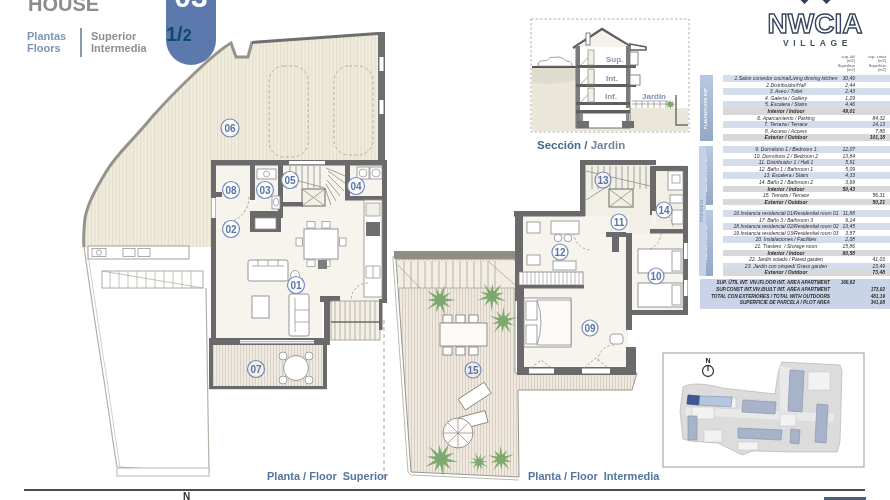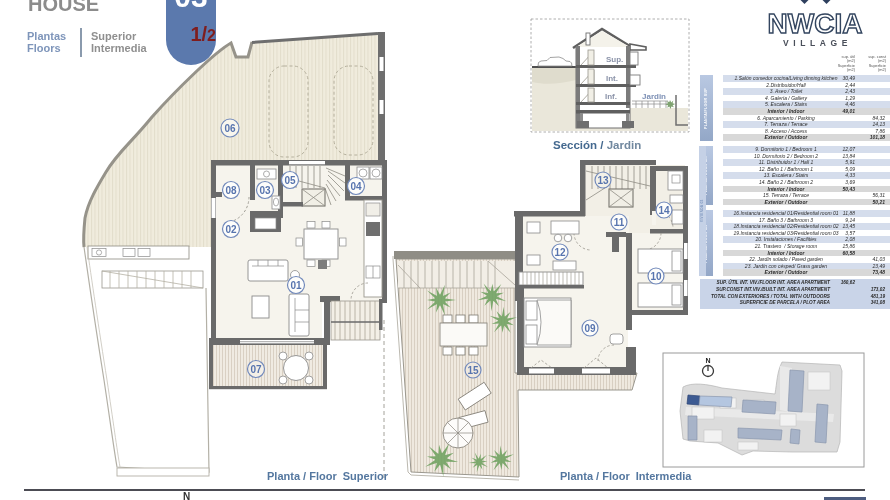--- a/index.html
+++ b/index.html
@@ -15,21 +15,21 @@
 <div class="abs" style="left:27px;top:30px;color:#7e95ba;font-size:11px;font-weight:bold;line-height:12px;">Plantas<br>Floors</div>
 
 <div class="abs" style="left:80px;top:28px;width:1.5px;height:29px;background:#8a9aad;"></div>
 
 <div class="abs" style="left:91px;top:30px;color:#8f8f8f;font-size:11px;font-weight:bold;line-height:12px;">Superior<br>Intermedia</div>
 
 <div class="abs" style="left:166px;top:-28px;width:50px;height:93px;background:#5b79ad;border-radius:0 0 25px 25px;"></div>
 
 <div class="abs" style="left:166px;top:-20px;width:50px;text-align:center;color:#ffffff;font-size:30px;font-weight:bold;">03</div>
 
-<div class="abs" style="left:166px;top:23px;width:50px;text-align:right;color:#7f1d1d;font-size:20px;font-weight:bold;">1/<span style="font-size:16px;">2</span></div>
+<div class="abs" style="left:166px;top:23px;width:50px;text-align:left;color:#0c4a6e;font-size:20px;font-weight:bold;">1/<span style="font-size:16px;">2</span></div>
 
 <svg class="abs" style="left:55px;top:15px;" width="345" height="475" viewBox="55 15 345 475">
 <defs>
 <pattern id="hatchA" width="3.5" height="8" patternUnits="userSpaceOnUse">
   <rect width="3.5" height="8" fill="#f0ecdd"></rect>
   <rect x="0" width="1" height="8" fill="#e2ddcb"></rect>
 </pattern>
 <pattern id="deckA" width="3" height="8" patternUnits="userSpaceOnUse">
   <rect width="3" height="8" fill="#f0ebe2"></rect>
   <rect x="0" width="1" height="8" fill="#d9d0c3"></rect>
@@ -573,21 +573,21 @@
 <path d="M676,95 L676,125 L688,125" fill="none" stroke="#6f6f6f" stroke-width="1.5"></path>
 
 <g font-family="Liberation Sans,sans-serif" font-size="8" font-weight="bold" fill="#8a92a8">
 <text x="606" y="62">Sup.</text>
 <text x="606" y="81">Int.</text>
 <text x="605" y="99">Inf.</text>
 <text x="642" y="99" fill="#7d90b5">Jardin</text>
 </g>
 </svg>
 
-<div class="abs" style="left:537px;top:139px;font-size:11.5px;font-weight:bold;"><span style="color:#44698f;margin-left:16px;">Sección /</span> <span style="color:#71889f;">Jardin</span></div>
+<div class="abs" style="left:537px;top:139px;font-size:11.5px;font-weight:bold;"><span style="color:#44698f;">Sección /</span> <span style="color:#71889f;">Jardin</span></div>
 
 <svg class="abs" style="left:760px;top:0px;" width="120" height="50" viewBox="0 0 120 50">
 
 <path d="M44.5,-4 L48.5,0 L44.5,4 L40.5,0 Z" fill="#2e3f5e"></path>
 <path d="M66.5,-4 L70.5,0 L66.5,4 L62.5,0 Z" fill="#2e3f5e"></path>
 
 <text x="55" y="32.5" text-anchor="middle" font-family="Liberation Sans,sans-serif" font-size="28" font-weight="bold" fill="#ffffff" stroke="#33455f" stroke-width="1.4" letter-spacing="0">NWCIA</text>
 
 <text x="57.5" y="45.5" text-anchor="middle" font-family="Liberation Sans,sans-serif" font-size="8.5" font-weight="bold" fill="#4a4f5a" letter-spacing="4.6">VILLAGE</text>
 </svg>
@@ -798,19 +798,19 @@
 
 <g>
 <circle cx="46" cy="19" r="5.5" fill="none" stroke="#3a3a3a" stroke-width="1.3"></circle>
 <line x1="46" y1="13.5" x2="46" y2="19" stroke="#3a3a3a" stroke-width="1.3"></line>
 <text x="46" y="11" text-anchor="middle" font-family="Liberation Sans,sans-serif" font-size="7" font-weight="bold" fill="#222">N</text>
 </g>
 </svg>
 
 <div class="abs" style="left:227px;top:470px;font-size:11px;font-weight:bold;color:#54779f;padding-left:40px;">Planta / Floor&nbsp; Superior</div>
 
-<div class="abs" style="left:560px;top:470px;font-size:11px;font-weight:bold;color:#54779f;">Planta / Floor&nbsp; Intermedia</div>
+<div class="abs" style="left:528px;top:470px;font-size:11px;font-weight:bold;color:#54779f;">Planta / Floor&nbsp; Intermedia</div>
 
 <div class="abs" style="left:24px;top:489px;width:841px;height:1.7px;background:#4c4c54;"></div>
 
 <div class="abs" style="left:183px;top:491px;font-size:10px;font-weight:bold;color:#333;">N</div>
 
 <div class="abs" style="left:824px;top:497px;width:42px;height:3px;background:#4d5d80;"></div>
 
 </body></html>

